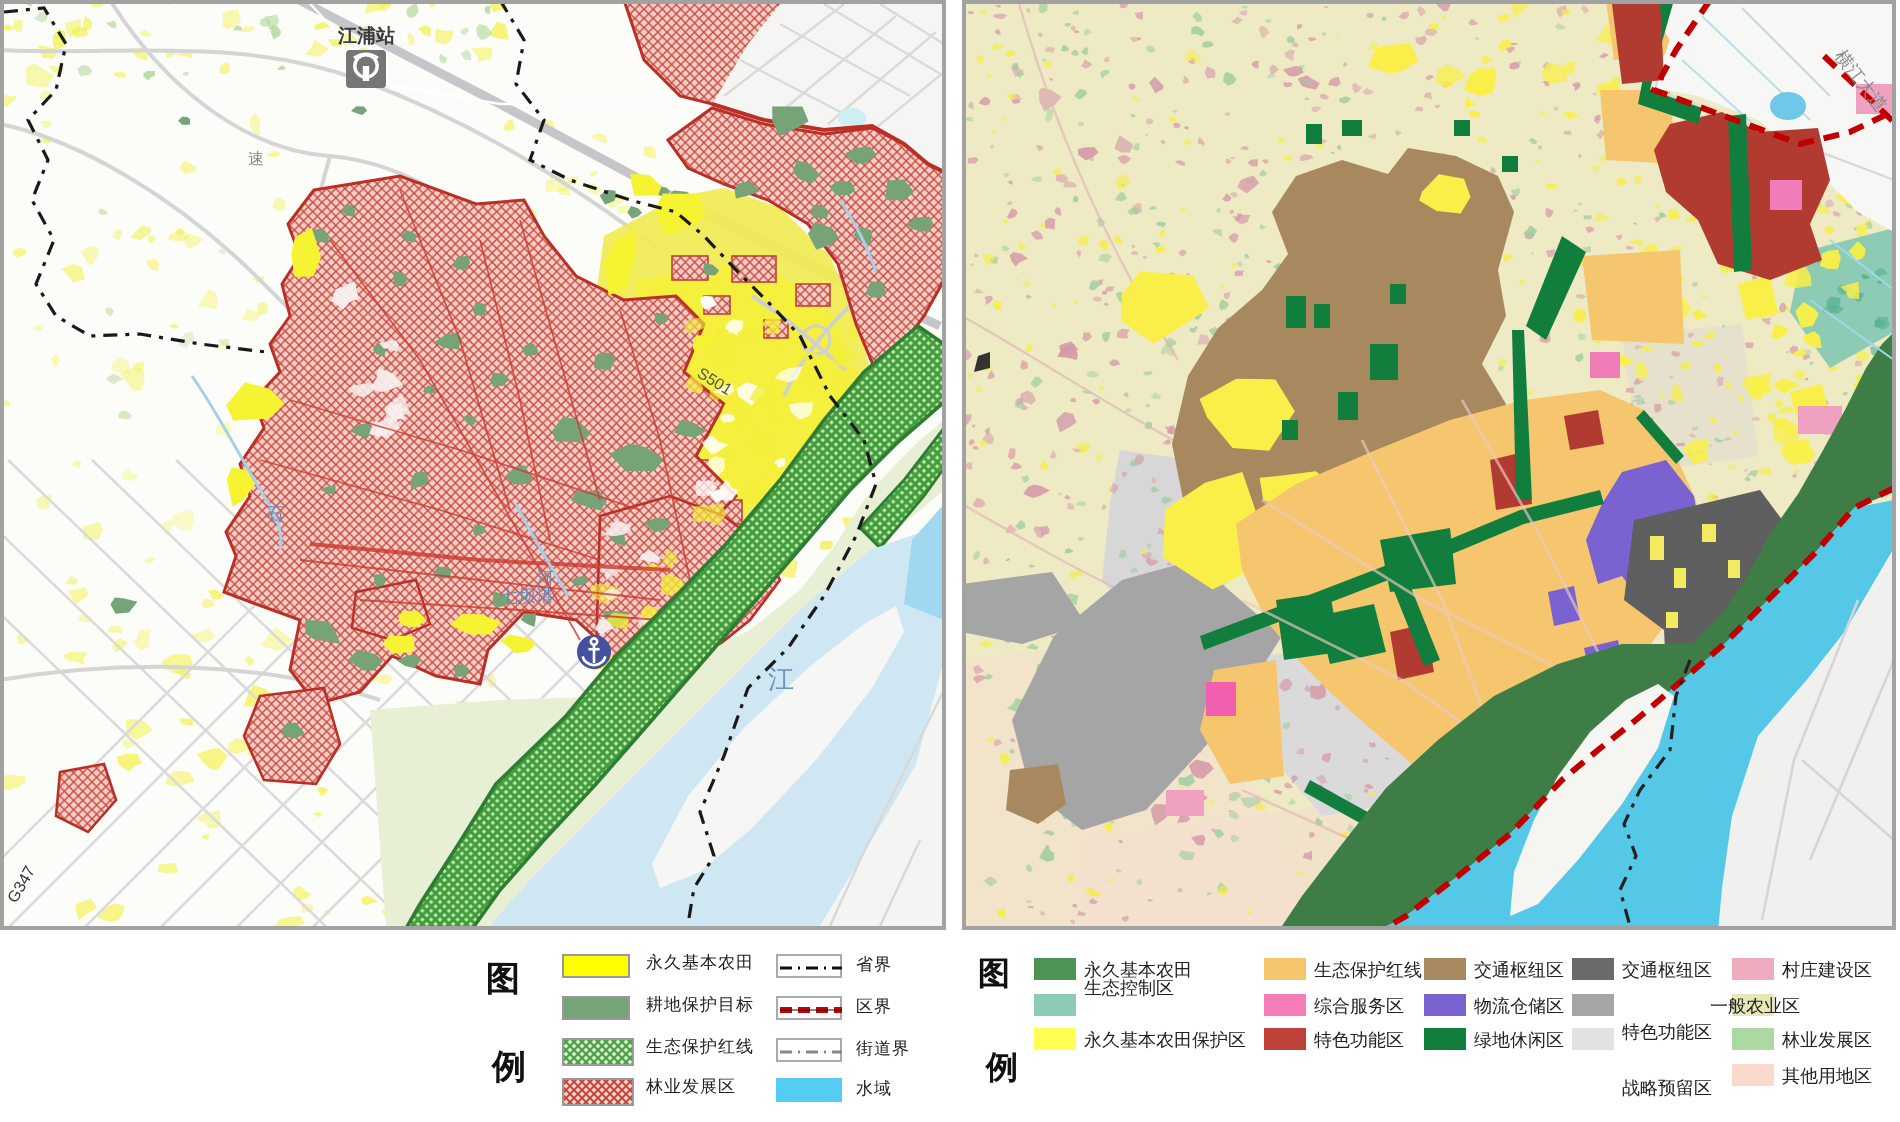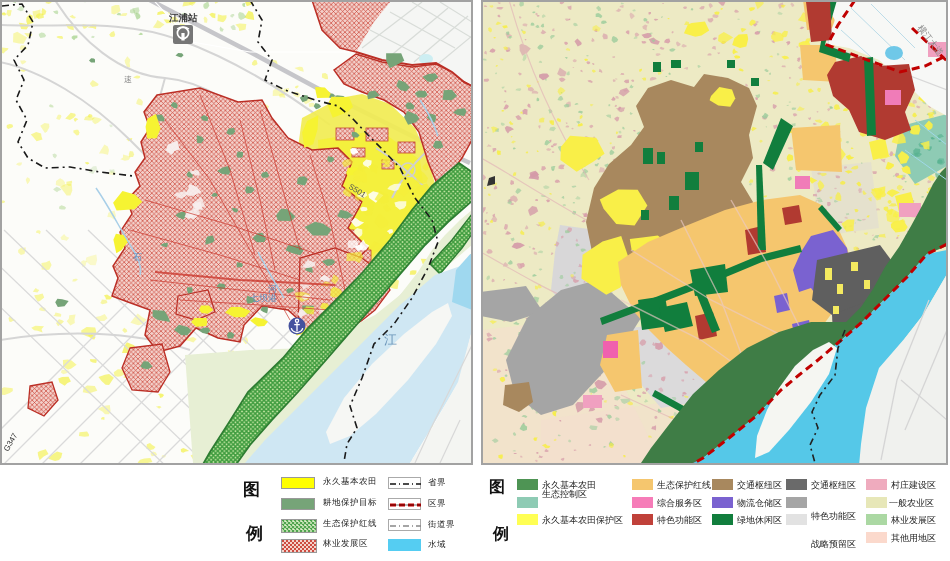--- a/index.html
+++ b/index.html
@@ -1932,17 +1932,17 @@
     <div style="position:absolute;left:737px;top:514px;font:9px 'Liberation Sans',sans-serif;color:#222">绿地休闲区</div>
     <div style="position:absolute;left:786px;top:479px;width:21px;height:11px;background:#6a6a6a"></div>
     <div style="position:absolute;left:811px;top:479px;font:9px 'Liberation Sans',sans-serif;color:#222">交通枢纽区</div>
     <div style="position:absolute;left:786px;top:496.5px;width:21px;height:11px;background:#a5a5a5"></div>
     <div style="position:absolute;left:811px;top:510px;font:9px 'Liberation Sans',sans-serif;color:#222">特色功能区</div>
     <div style="position:absolute;left:786px;top:514px;width:21px;height:11px;background:#e2e2e2"></div>
     <div style="position:absolute;left:811px;top:538px;font:9px 'Liberation Sans',sans-serif;color:#222">战略预留区</div>
     <div style="position:absolute;left:866px;top:479px;width:21px;height:11px;background:#efabbe"></div>
     <div style="position:absolute;left:891px;top:479px;font:9px 'Liberation Sans',sans-serif;color:#222">村庄建设区</div>
     <div style="position:absolute;left:866px;top:496.5px;width:21px;height:11px;background:#e7e7b8"></div>
-    <div style="position:absolute;left:889px;top:496.5px;font:9px 'Liberation Sans',sans-serif;color:#222">一般农业区</div>
+    <div style="position:absolute;left:855px;top:496.5px;font:9px 'Liberation Sans',sans-serif;color:#222">一般农业区</div>
     <div style="position:absolute;left:866px;top:514px;width:21px;height:11px;background:#abd8a3"></div>
     <div style="position:absolute;left:891px;top:514px;font:9px 'Liberation Sans',sans-serif;color:#222">林业发展区</div>
     <div style="position:absolute;left:866px;top:531.5px;width:21px;height:11px;background:#fbd9cc"></div>
     <div style="position:absolute;left:891px;top:531.5px;font:9px 'Liberation Sans',sans-serif;color:#222">其他用地区</div>
 </div>
 </body></html>

